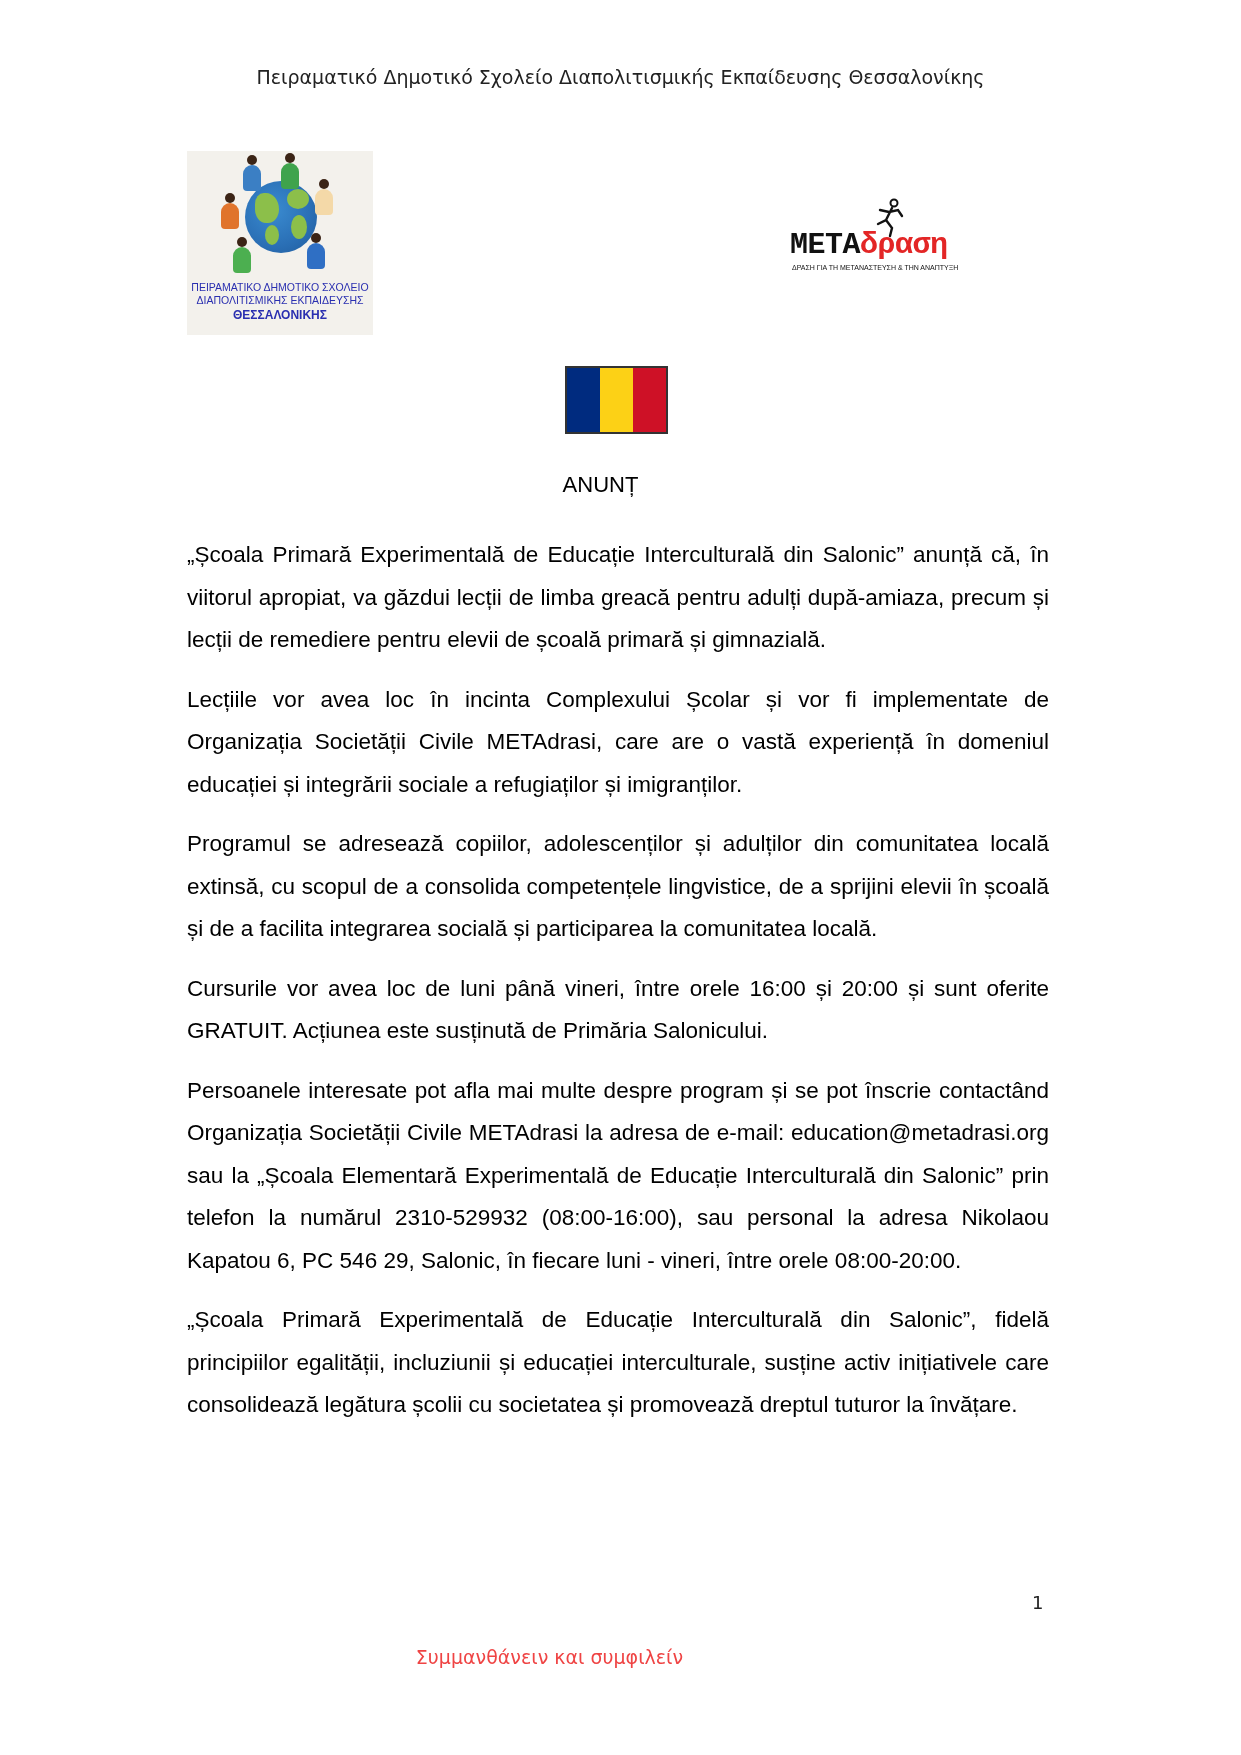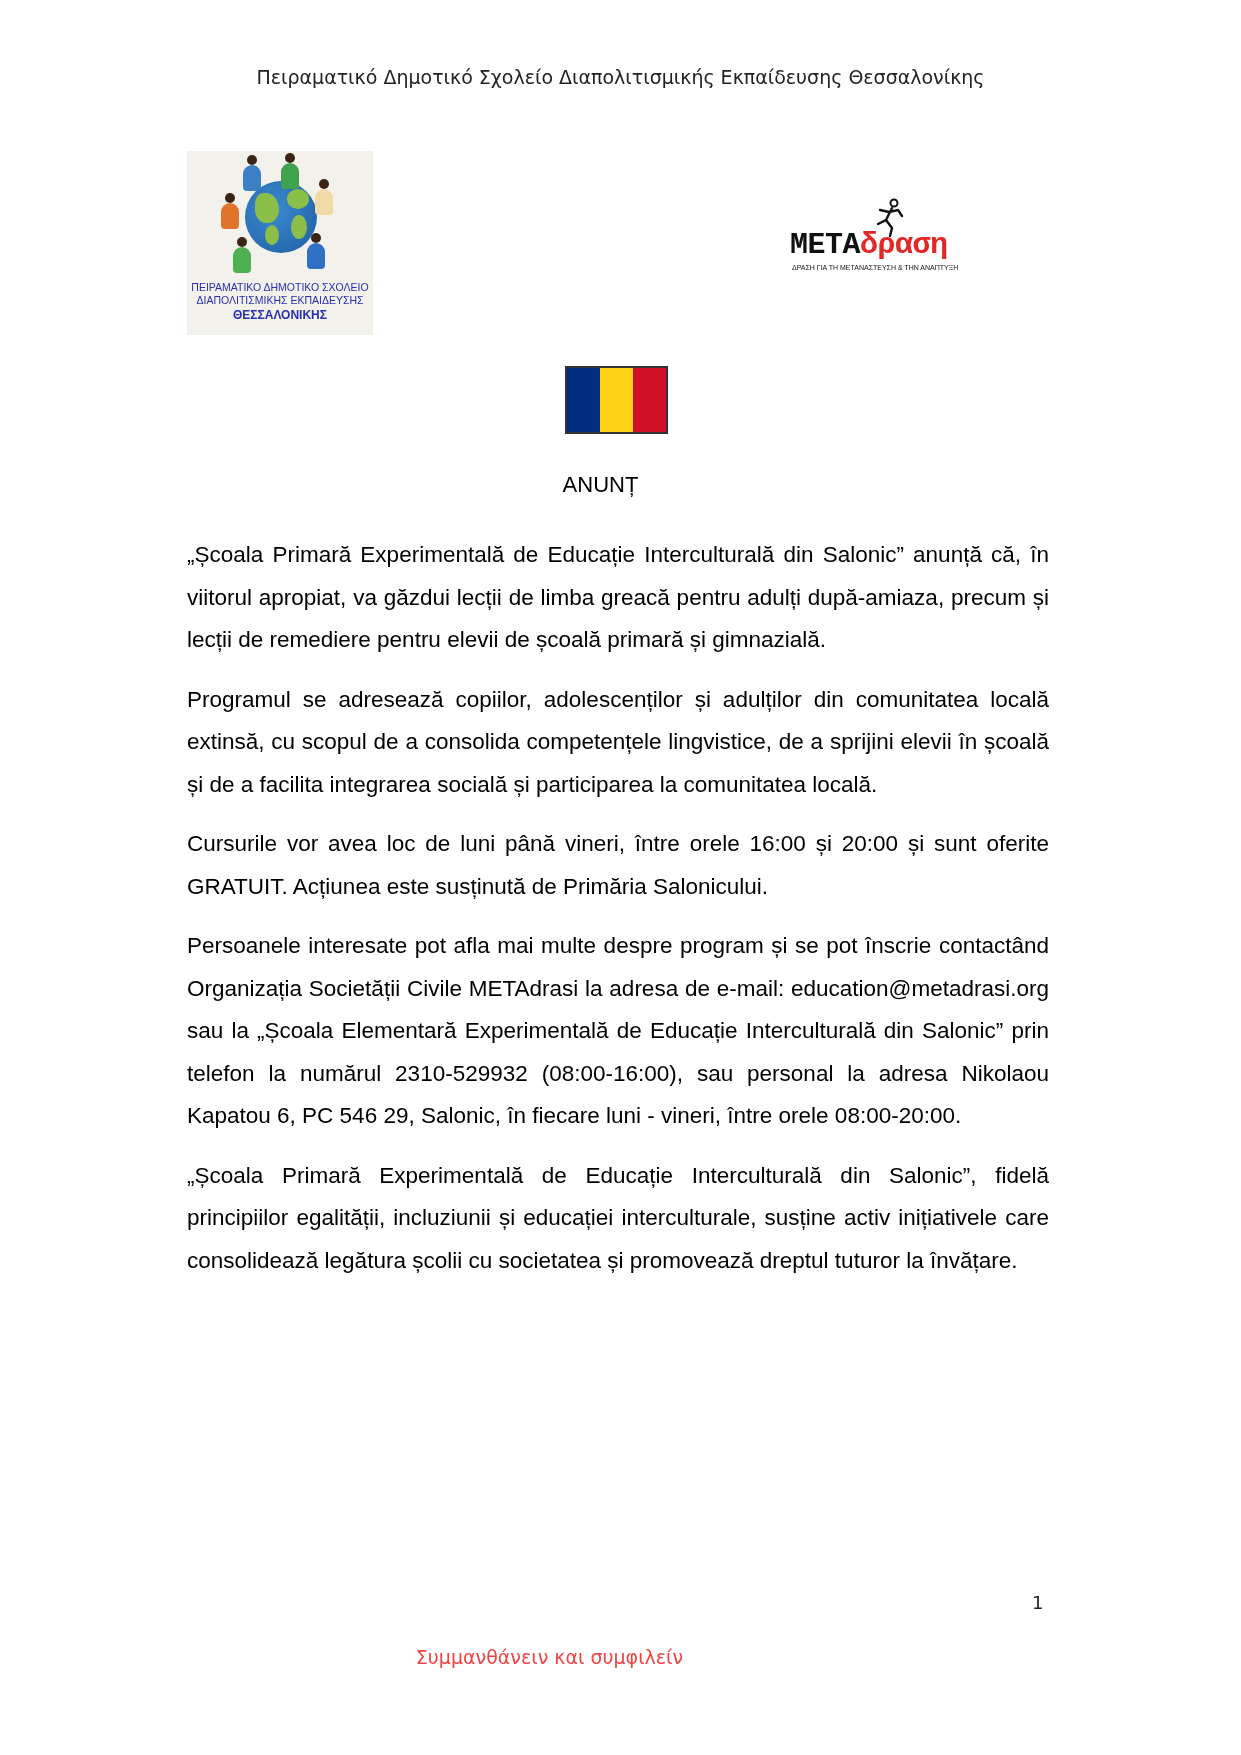--- a/index.html
+++ b/index.html
@@ -102,20 +102,21 @@
   <div class="flag">
     <div style="background:#002b7f;"></div>
     <div style="background:#fcd116;"></div>
     <div style="background:#ce1126;"></div>
   </div>
 
   <div class="title">ANUNȚ</div>
 
   <div class="body-text">
     <p>„Școala Primară Experimentală de Educație Interculturală din Salonic” anunță că, în viitorul apropiat, va găzdui lecții de limba greacă pentru adulți după-amiaza, precum și lecții de remediere pentru  elevii de școală primară și gimnazială.</p>
+    <p>Lecțiile vor avea loc în incinta Complexului Școlar și vor fi implementate de Organizația Societății Civile METAdrasi, care are o vastă experiență în domeniul educației și integrării sociale a refugiaților și imigranților.</p>
     <p>Programul se adresează copiilor, adolescenților și adulților din comunitatea locală extinsă, cu scopul de a consolida competențele lingvistice, de a sprijini elevii în școală și de a facilita integrarea socială și participarea la comunitatea locală.</p>
     <p>Cursurile vor avea loc de luni până vineri, între orele 16:00 și 20:00 și sunt oferite GRATUIT. Acțiunea este susținută de Primăria Salonicului.</p>
     <p>Persoanele interesate pot afla mai multe despre program și se pot înscrie contactând Organizația Societății Civile METAdrasi la adresa de e-mail: education@metadrasi.org sau la „Școala Elementară Experimentală de Educație Interculturală din Salonic” prin telefon la numărul 2310-529932 (08:00-16:00), sau personal la adresa Nikolaou Kapatou 6, PC 546 29, Salonic, în fiecare luni - vineri, între orele 08:00-20:00.</p>
     <p>„Școala Primară Experimentală de Educație Interculturală din Salonic”, fidelă principiilor egalității, incluziunii și educației interculturale, susține activ inițiativele care consolidează legătura școlii cu societatea și promovează dreptul tuturor la învățare.</p>
   </div>
 
   <div class="page-number">1</div>
   <div class="footer-text">Συμμανθάνειν και συμφιλείν</div>
 
 </div>

